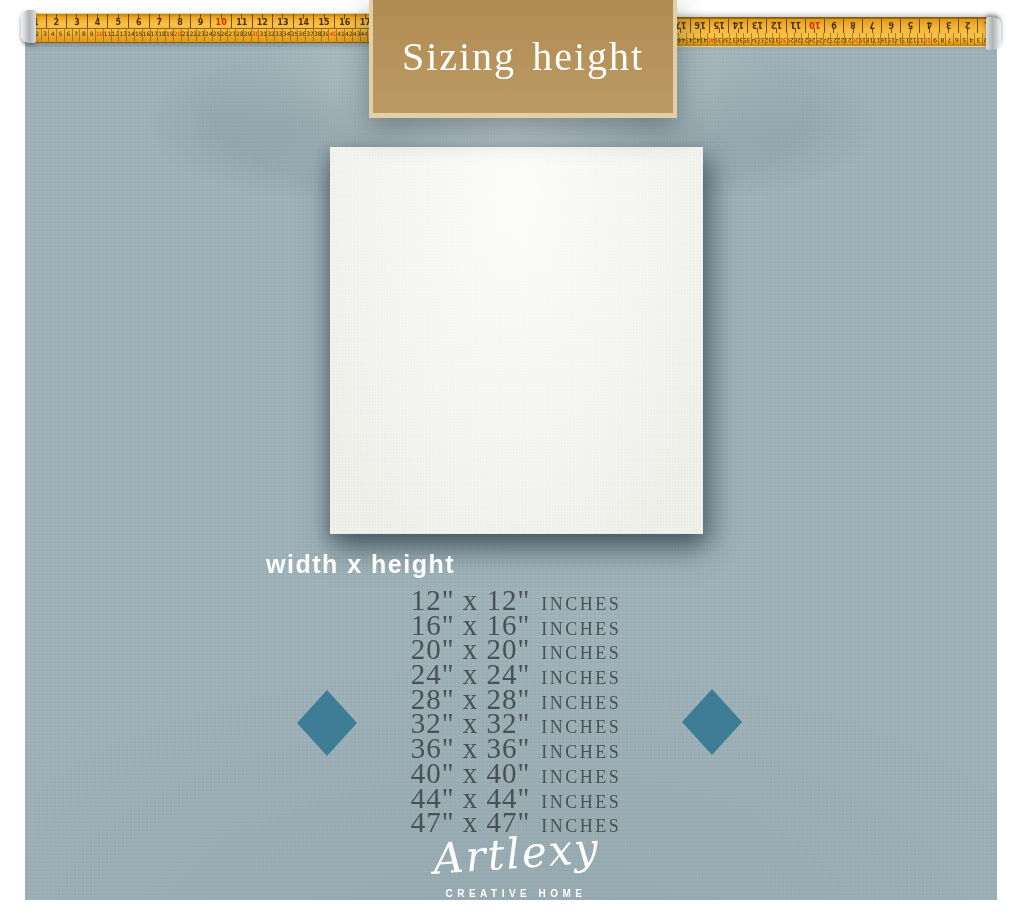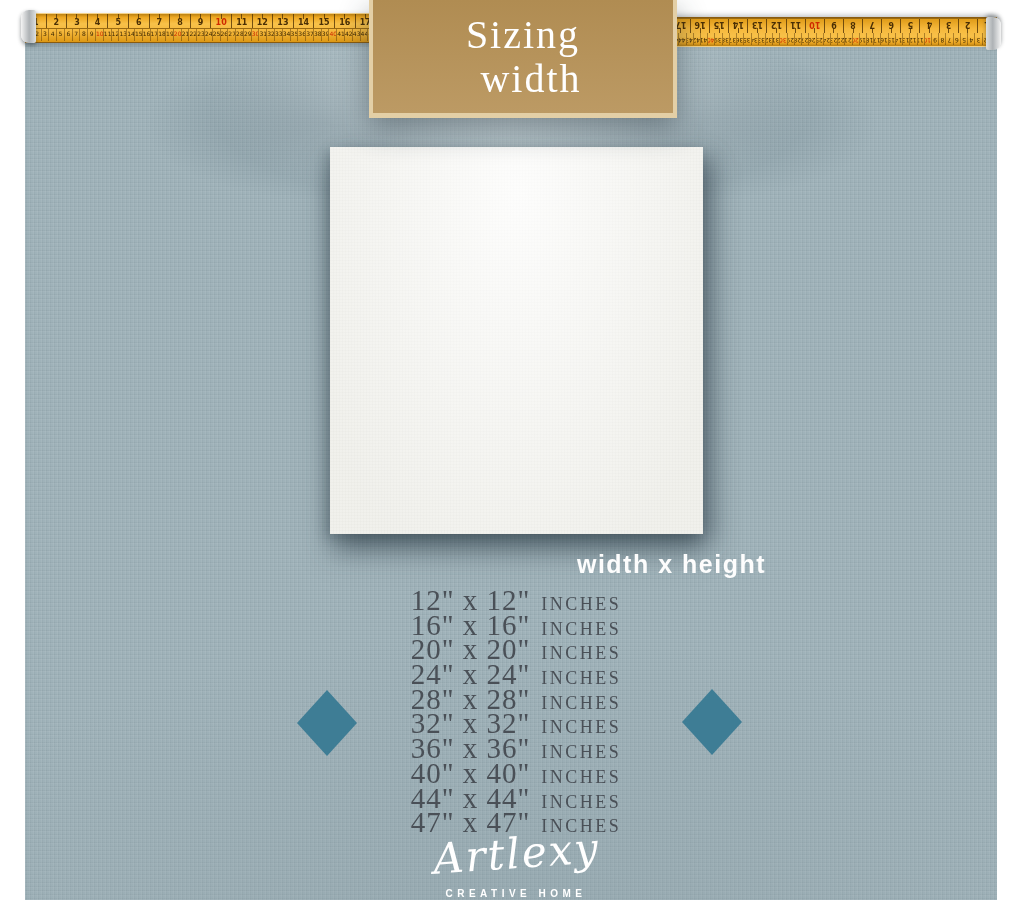--- a/index.html
+++ b/index.html
@@ -38,37 +38,37 @@
   .cm-cell:nth-child(10n){color:#cf2a00;}
   .tape-tab{position:absolute;left:-4px;top:-3px;width:15px;height:33px;
             background:linear-gradient(90deg,#f4f4f4,#aeb2b5 55%,#dcdfe0);
             border-radius:8px 2px 2px 8px;box-shadow:0 2px 4px rgba(20,30,36,.4);}
 
   
   .badge{position:absolute;left:369px;top:0;width:300px;height:113px;z-index:6;
          background:linear-gradient(180deg,#b08c52,#bc9a64);
          border:4px solid #e3cfa6;border-top:none;border-bottom-width:5px;
          box-shadow:0 12px 28px rgba(38,52,60,.45);
-         display:flex;flex-direction:column;justify-content:center;align-items:center;}
+         display:flex;flex-direction:row;justify-content:center;align-items:center;}
   .badge-line{font-family:"Liberation Serif",serif;font-size:40px;line-height:44px;
               color:#ffffff;letter-spacing:2px;}
   .badge-line--2{padding-left:16px;}
 
   
   .art-canvas{position:absolute;left:330px;top:147px;width:373px;height:387px;z-index:2;
         background-color:#f5f5f1;
         background-image:
           radial-gradient(ellipse at 50% 12%, rgba(255,255,255,.8), rgba(236,236,231,.5) 85%),
           repeating-linear-gradient(90deg, rgba(120,120,110,.05) 0 1px, transparent 1px 3px),
           repeating-linear-gradient(0deg, rgba(120,120,110,.05) 0 1px, transparent 1px 3px);
         box-shadow:0 16px 26px rgba(42,58,68,.5), 12px 8px 22px rgba(42,58,68,.35), -4px 4px 10px rgba(42,58,68,.22);}
 
   
   .size-heading{position:absolute;left:266px;top:550px;width:500px;z-index:4;
-                text-align:right;font-family:"Liberation Sans",sans-serif;font-weight:700;
+                text-align:left;font-family:"Liberation Sans",sans-serif;font-weight:700;
                 font-size:25px;letter-spacing:1.5px;color:#fdfdfd;}
   .size-list{position:absolute;left:266px;top:584px;width:500px;z-index:4;}
   .size-row{display:flex;justify-content:center;align-items:baseline;gap:11px;height:24.7px;}
   .dim{font-family:"Liberation Serif",serif;font-size:29px;letter-spacing:1px;color:#4a5057;}
   .unit{font-family:"Liberation Serif",serif;font-size:18px;letter-spacing:2.5px;color:#4a5057;}
 
   
   .diamond{position:absolute;width:60px;height:66px;z-index:4;background:#3e7d95;
            clip-path:polygon(50% 0,100% 50%,50% 100%,0 50%);}
   .diamond--left{left:297px;top:690px;}
@@ -227,21 +227,21 @@
           <span class="cm-cell">43</span>
           <span class="cm-cell">44</span>
           <span class="cm-cell">45</span>
         </div>
     </div>
     <div class="tape-tab"></div>
   </div>
 
   <div class="badge">
     <div class="badge-line">Sizing</div>
-    <div class="badge-line badge-line--2">width</div>
+    <div class="badge-line badge-line--2">height</div>
   </div>
 
   <div class="art-canvas"></div>
 
   <div class="size-heading">width x height</div>
   <div class="size-list">
       <div class="size-row">
       <span class="dim">12" x 12"</span>
       <span class="unit">INCHES</span>
     </div>

